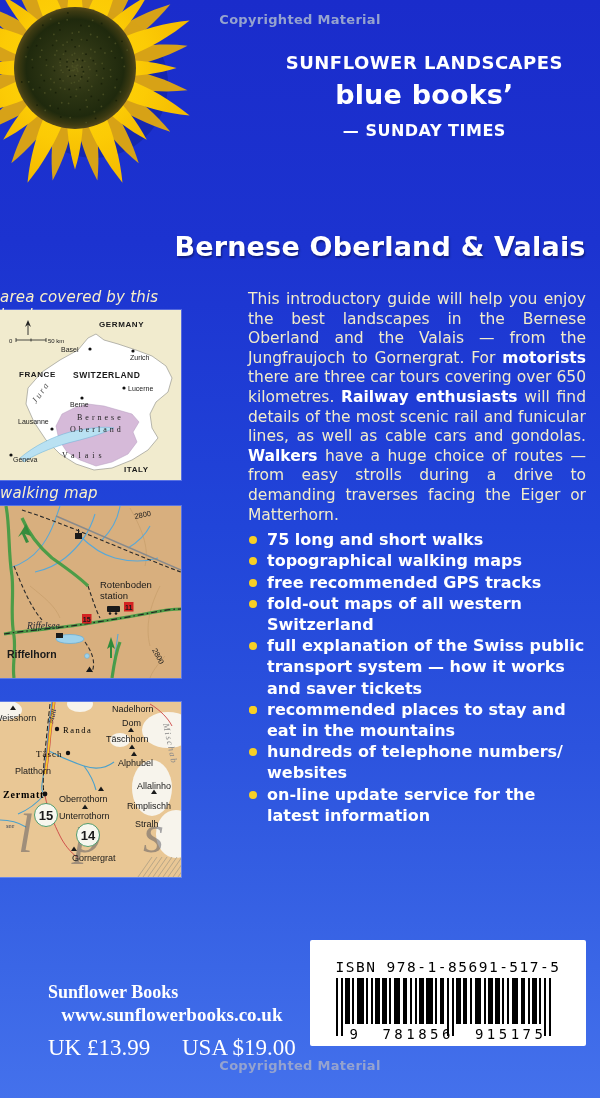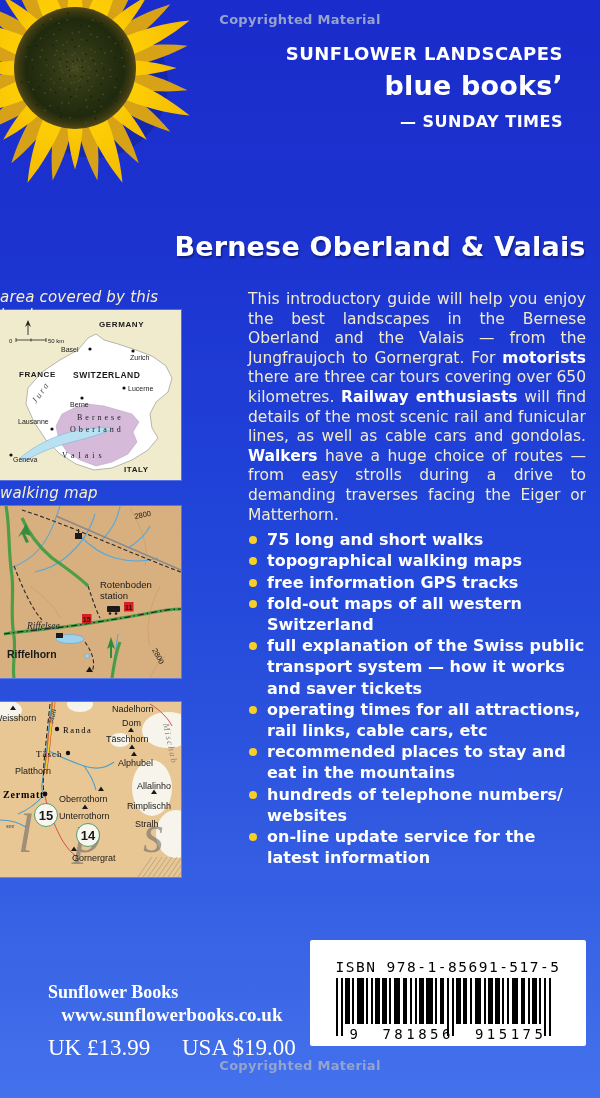--- a/index.html
+++ b/index.html
@@ -6,21 +6,21 @@
   .cover{
     position:relative;width:600px;height:1098px;overflow:hidden;
     background:linear-gradient(180deg,#1a2ccb 0%,#1c33d0 22%,#2145d9 48%,#2c53de 68%,#3a66e6 88%,#4471ec 100%);
     font-family:"DejaVu Sans","Liberation Sans",sans-serif;
   }
   .copyright{position:absolute;left:0;width:100%;text-align:center;
     color:#95a3cf;font-size:13px;font-weight:bold;letter-spacing:.3px;}
   .copyright.top{top:12px;}
   .copyright.bottom{top:1058px;}
   .sunflower{position:absolute;left:-18px;top:-20px;}
-  .header-block{position:absolute;top:43px;right:37px;text-align:right;color:#fff;margin-left:33px;}
+  .header-block{position:absolute;top:52px;right:37px;text-align:center;color:#fff;margin-left:33px;}
   .series{font-size:18px;font-weight:bold;letter-spacing:.5px;margin-bottom:7px;}
   .quote{font-size:27px;font-weight:bold;line-height:30px;letter-spacing:.2px;}
   .attribution{font-size:16px;font-weight:bold;margin-top:11px;letter-spacing:.5px;}
   .title{position:absolute;top:231px;left:160px;width:440px;margin:0;text-align:center;
     color:#fff;font-size:27px;font-weight:bold;letter-spacing:.2px;
     text-shadow:1px 2px 2px rgba(0,0,40,.45);}
   .map-caption{position:absolute;left:0;width:181px;font-style:italic;font-size:15px;
     color:#f9efc8;letter-spacing:.2px;}
   .cap1{top:288px;} .cap2{top:484px;} .cap3{top:708px;}
   .mapbox{position:absolute;left:0;display:block;box-shadow:0 0 0 1px rgba(255,255,255,.25);}
@@ -496,24 +496,24 @@
       <circle cx="88" cy="133" r="11.5" fill="#f7f7ef" stroke="#2a8a55" stroke-width="0.8"></circle>
       <text class="ms" x="88" y="138" font-size="13" font-weight="bold" fill="#1f8a50" text-anchor="middle">14</text>
     </g>
   </svg>
 
   <div class="right-col">
     <p class="intro" id="intro-paragraph"><span>This introductory guide will help you enjoy the best landscapes in the Bernese Oberland and the Valais — from the Jungfraujoch to Gornergrat. For </span><b>motorists</b><span> there are three car tours covering over 650 kilometres. </span><b>Railway enthusiasts</b><span> will find details of the most scenic rail and funicular lines, as well as cable cars and gondolas. </span><b>Walkers</b><span> have a huge choice of routes — from easy strolls during a drive to demanding traverses facing the Eiger or Matterhorn.</span></p>
     <ul class="bullets" id="bullet-list">
         <li><span class="dot"></span><span>75 long and short walks</span></li>
         <li><span class="dot"></span><span>topographical walking maps</span></li>
-        <li><span class="dot"></span><span>free information GPS tracks</span></li>
+        <li><span class="dot"></span><span>free recommended GPS tracks</span></li>
         <li><span class="dot"></span><span>fold-out maps of all western Switzerland</span></li>
         <li><span class="dot"></span><span>full explanation of the Swiss public transport system — how it works and saver tickets</span></li>
-        <li><span class="dot"></span><span>operating times for all attractions, rail links, cable cars, etc</span></li>
+        <li><span class="dot"></span></li>
         <li><span class="dot"></span><span>recommended places to stay and eat in the mountains</span></li>
         <li><span class="dot"></span><span>hundreds of telephone numbers/ websites</span></li>
         <li><span class="dot"></span><span>on-line update service for the latest information</span></li>
       </ul>
   </div>
 
   <div class="barcode-box">
     <div class="isbn-label">ISBN 978-1-85691-517-5</div>
     <div class="bars" id="barcode-bars"><div class="bar guard" style="width: 2.2px; margin-right: 2.5px;"></div><div class="bar guard" style="width: 2.2px; margin-right: 2.5px;"></div><div class="bar" style="width: 4.4px; margin-right: 2.5px;"></div><div class="bar" style="width: 2.2px; margin-right: 2.5px;"></div><div class="bar" style="width: 6.6px; margin-right: 2.5px;"></div><div class="bar" style="width: 2.2px; margin-right: 2.5px;"></div><div class="bar" style="width: 2.2px; margin-right: 2.5px;"></div><div class="bar" style="width: 4.4px; margin-right: 2.5px;"></div><div class="bar" style="width: 4.4px; margin-right: 2.5px;"></div><div class="bar" style="width: 2.2px; margin-right: 2.5px;"></div><div class="bar" style="width: 6.6px; margin-right: 2.5px;"></div><div class="bar" style="width: 4.4px; margin-right: 2.5px;"></div><div class="bar" style="width: 2.2px; margin-right: 2.5px;"></div><div class="bar" style="width: 2.2px; margin-right: 2.5px;"></div><div class="bar" style="width: 4.4px; margin-right: 2.5px;"></div><div class="bar" style="width: 6.6px; margin-right: 2.5px;"></div><div class="bar" style="width: 2.2px; margin-right: 2.5px;"></div><div class="bar" style="width: 4.4px; margin-right: 2.5px;"></div><div class="bar guard" style="width: 2.2px; margin-right: 2.5px;"></div><div class="bar guard" style="width: 2.2px; margin-right: 2.5px;"></div><div class="bar" style="width: 4.4px; margin-right: 2.5px;"></div><div class="bar" style="width: 4.4px; margin-right: 2.5px;"></div><div class="bar" style="width: 2.2px; margin-right: 2.5px;"></div><div class="bar" style="width: 6.6px; margin-right: 2.5px;"></div><div class="bar" style="width: 2.2px; margin-right: 2.5px;"></div><div class="bar" style="width: 4.4px; margin-right: 2.5px;"></div><div class="bar" style="width: 4.4px; margin-right: 2.5px;"></div><div class="bar" style="width: 2.2px; margin-right: 2.5px;"></div><div class="bar" style="width: 2.2px; margin-right: 2.5px;"></div><div class="bar" style="width: 6.6px; margin-right: 2.5px;"></div><div class="bar" style="width: 4.4px; margin-right: 2.5px;"></div><div class="bar" style="width: 2.2px; margin-right: 2.5px;"></div><div class="bar" style="width: 4.4px; margin-right: 2.5px;"></div><div class="bar" style="width: 2.2px; margin-right: 2.5px;"></div><div class="bar guard" style="width: 2.2px; margin-right: 2.5px;"></div><div class="bar guard" style="width: 2.2px; margin-right: 2.5px;"></div></div>
     <div class="isbn-digits">9 781856 915175</div>

